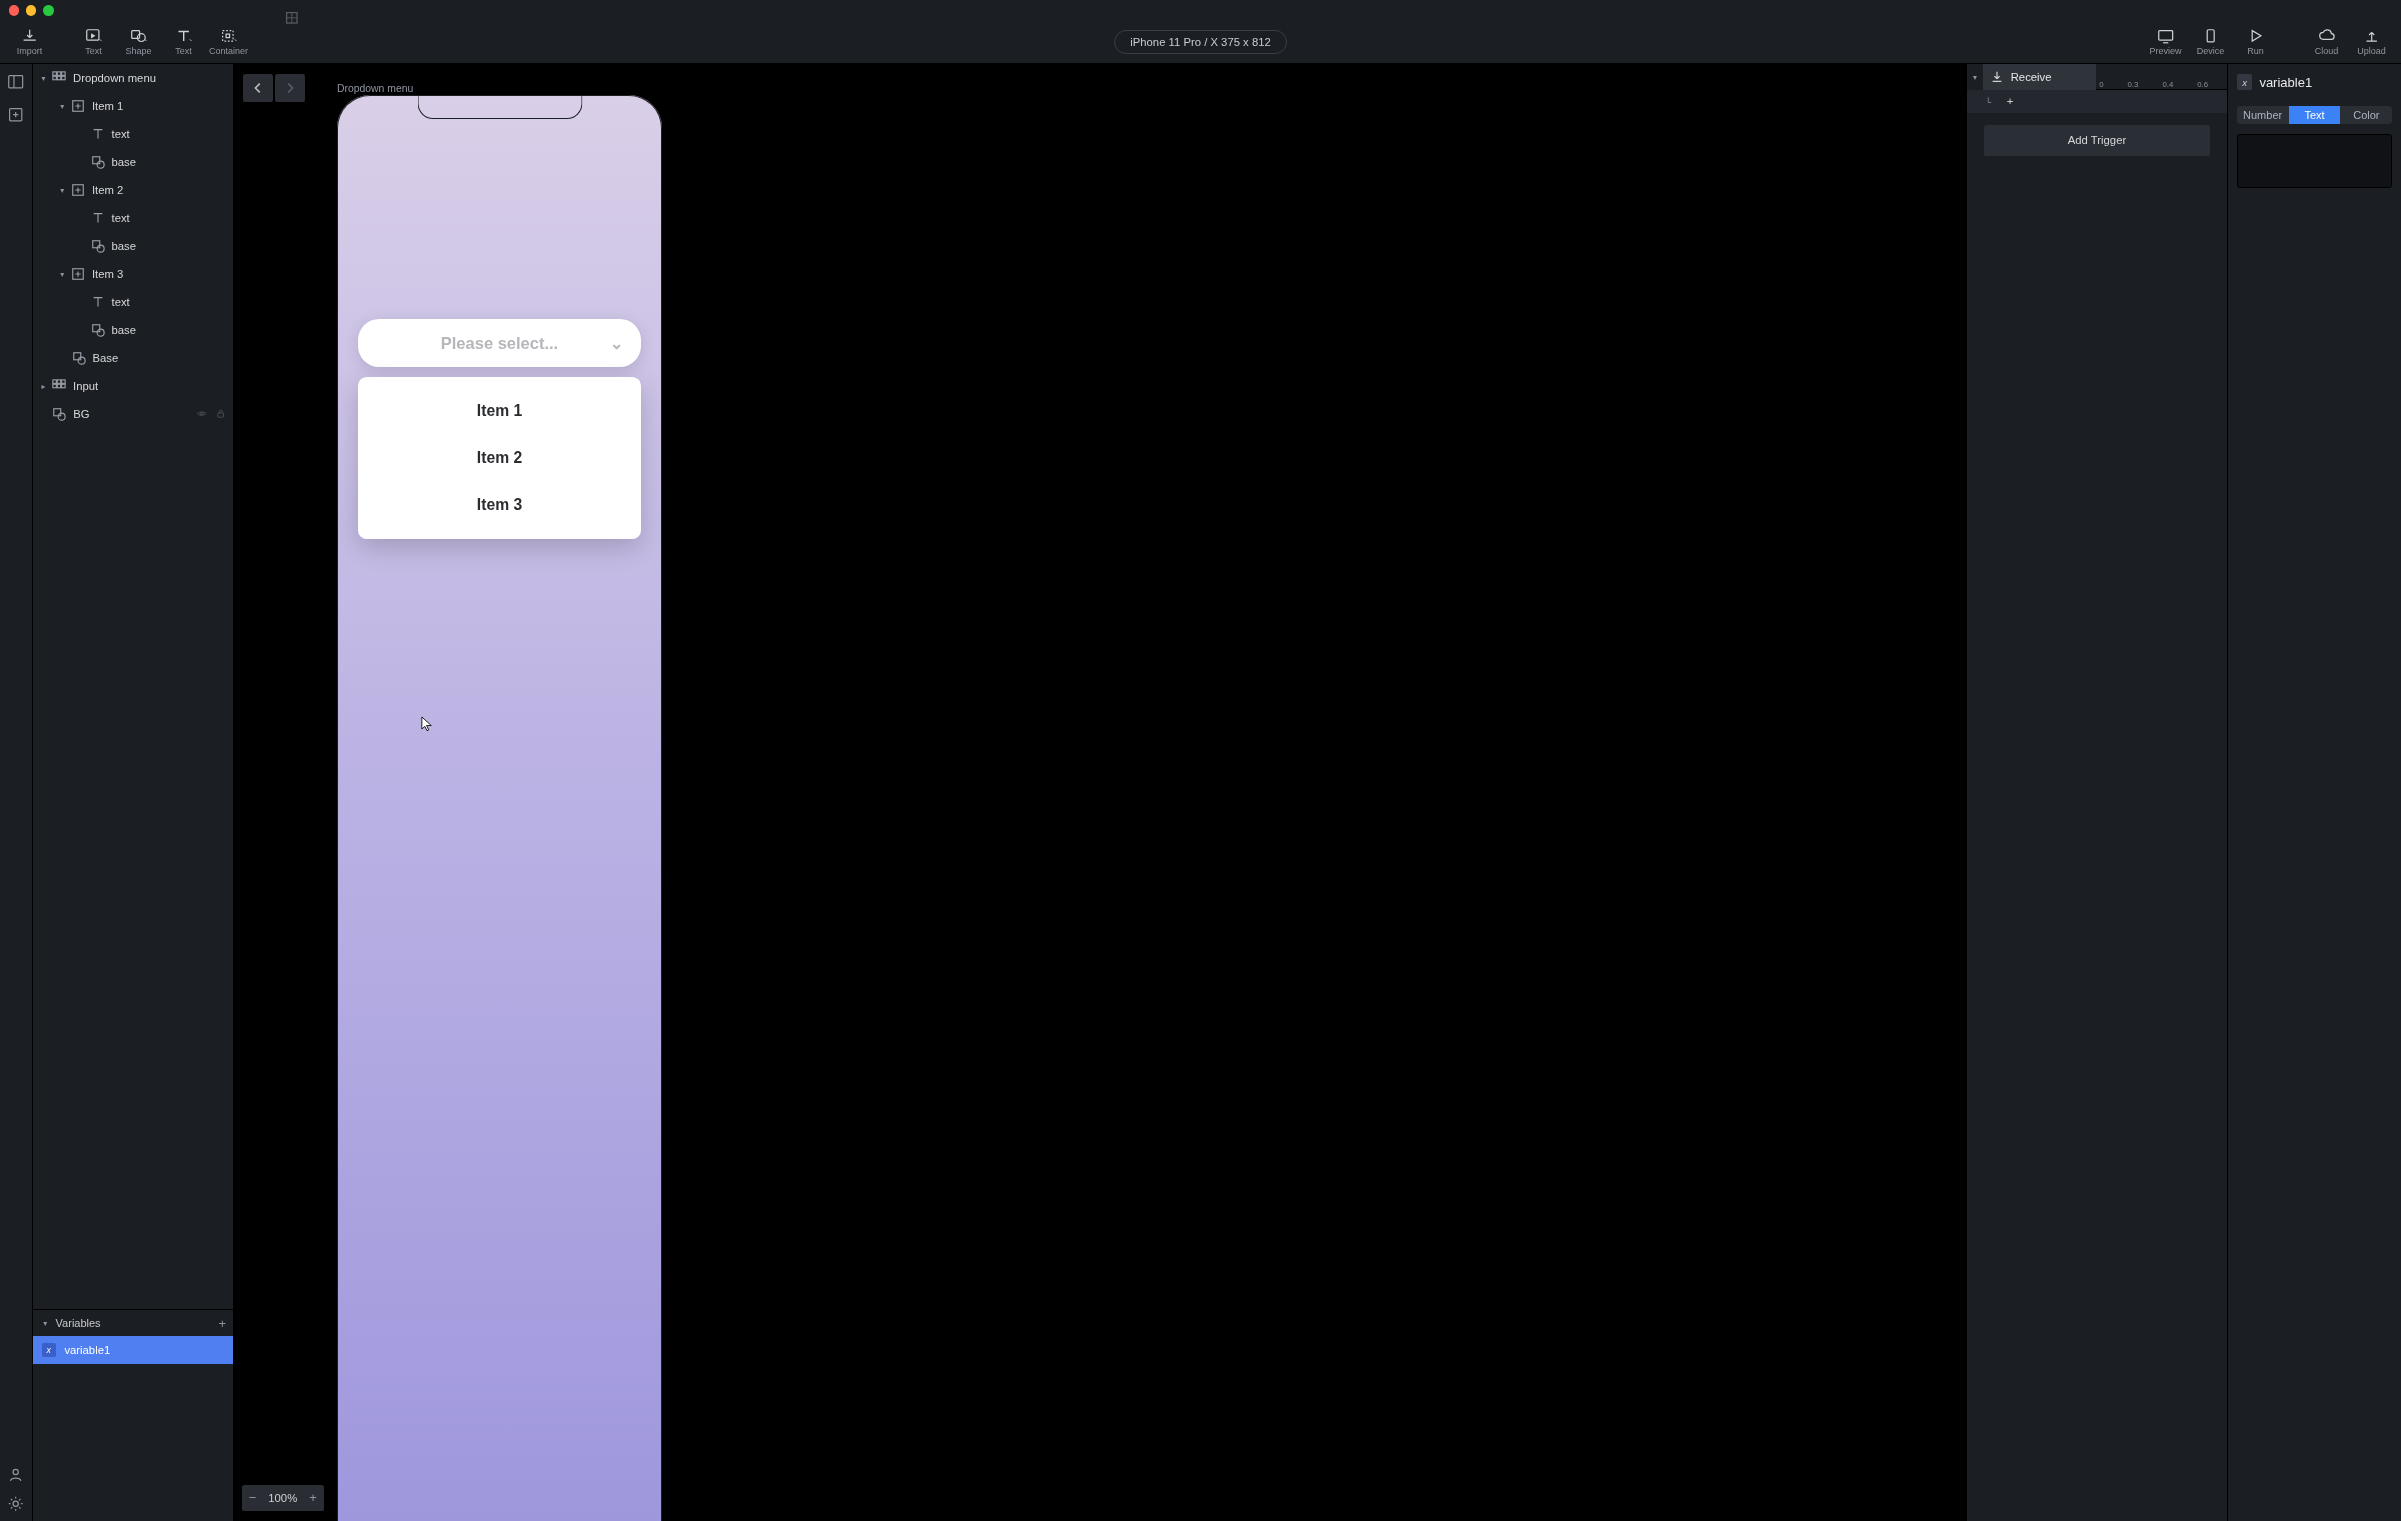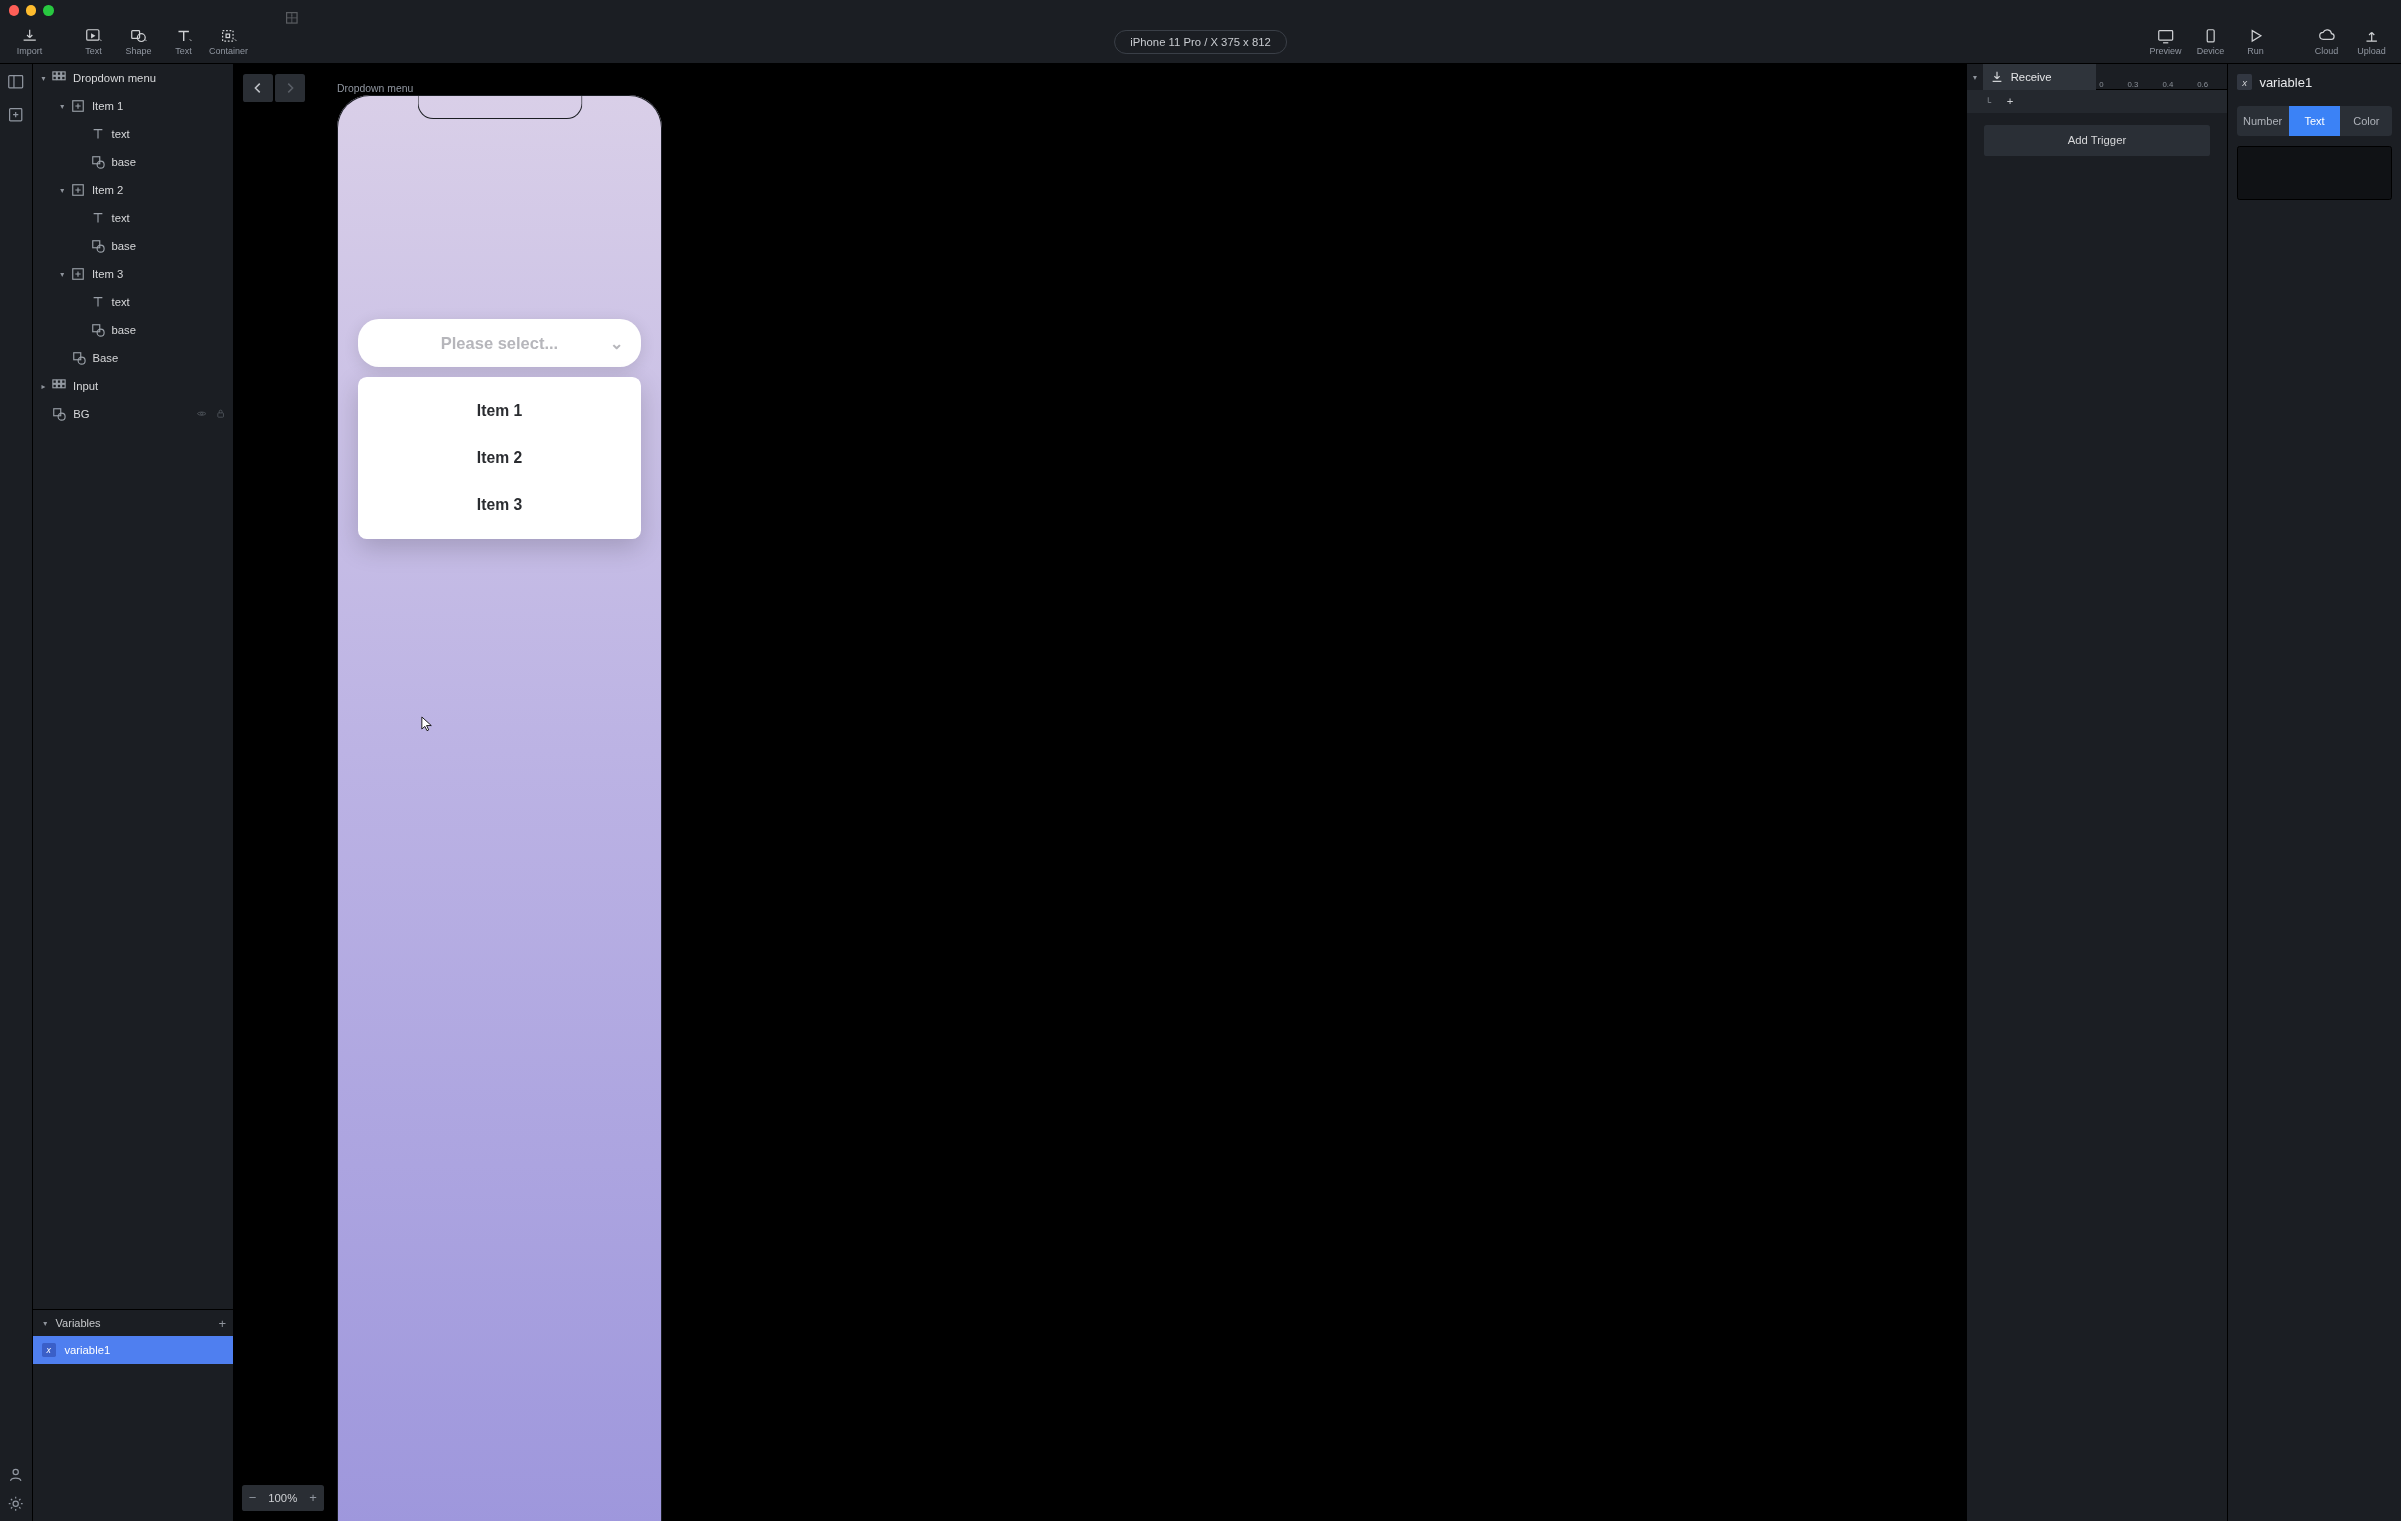--- a/index.html
+++ b/index.html
@@ -97,21 +97,21 @@
   .ruler{flex:1;height:26px;border-bottom:0.9px solid #000;display:flex;align-items:flex-end;padding:0 3.5px;color:#8b9098;font-size:7.8px;gap:24px;}
   .tl-sub{height:22.6px;display:flex;align-items:center;padding-left:19px;background:#24282e;margin-top:0;}
   .tl-sub svg{width:12px;height:12px;stroke:#8b9098;fill:none;margin-right:8.7px;}
   .tl-sub .plus2{color:#cfd1d4;}
   .add-trigger{margin:12px 17px;height:31px;background:#2a2f36;border-radius:2.6px;display:flex;align-items:center;justify-content:center;color:#d7d8da;cursor:pointer;}
 
   
   .inspector{width:174px;background:var(--bg-1);border-left:0.9px solid #000;padding:10.4px 8.7px;}
   .ins-title{display:flex;align-items:center;gap:7px;font-size:13px;color:#e8e9eb;margin-bottom:15.7px;}
   .ins-title .vicon{width:15.7px;height:15.7px;background:#323741;border-radius:1.7px;display:flex;align-items:center;justify-content:center;font-size:9.6px;font-style:italic;color:#cfd1d4;}
-  .segment{display:flex;background:#2a2f36;border-radius:3.5px;overflow:hidden;height:30px;}
+  .segment{display:flex;background:#2a2f36;border-radius:3.5px;overflow:hidden;height:18px;}
   .segment .seg{flex:1;display:flex;align-items:center;justify-content:center;font-size:11px;color:#aeb2b9;cursor:pointer;}
   .segment .seg.active{background:var(--accent);color:#fff;}
   .ins-box{margin-top:10.4px;height:54px;background:#101215;border:0.9px solid #000;border-radius:2.6px;}
 
   
   .cursor{position:absolute;left:188px;top:652px;width:12px;height:15.7px;}
   .cursor svg{width:12px;height:15.7px;}
 </style>
 </head>
 <body>

